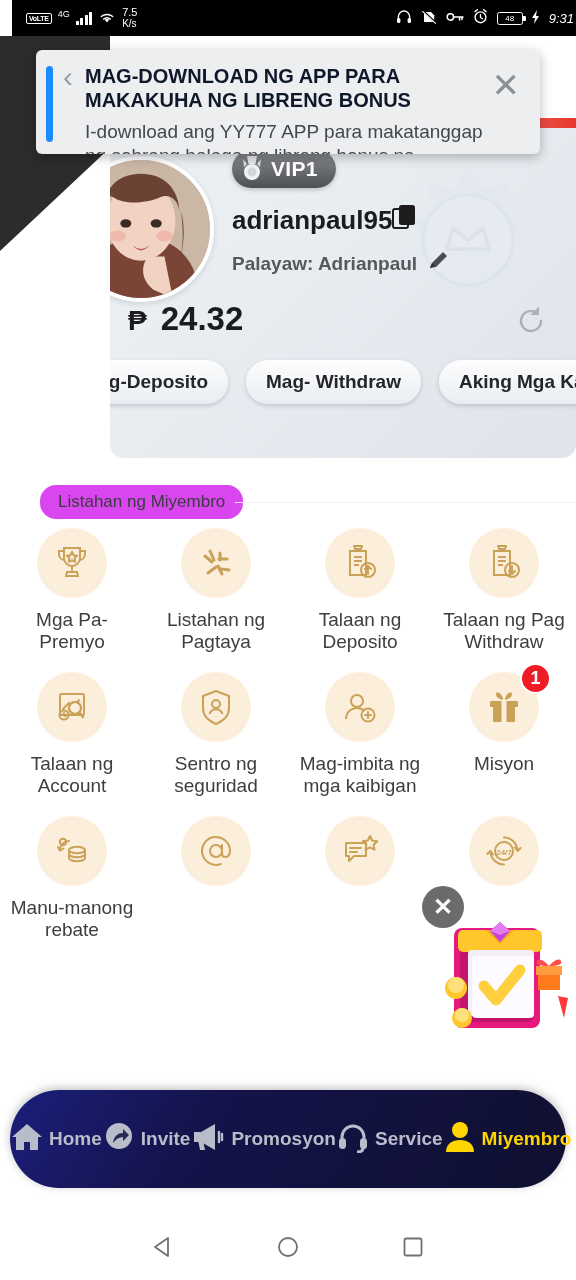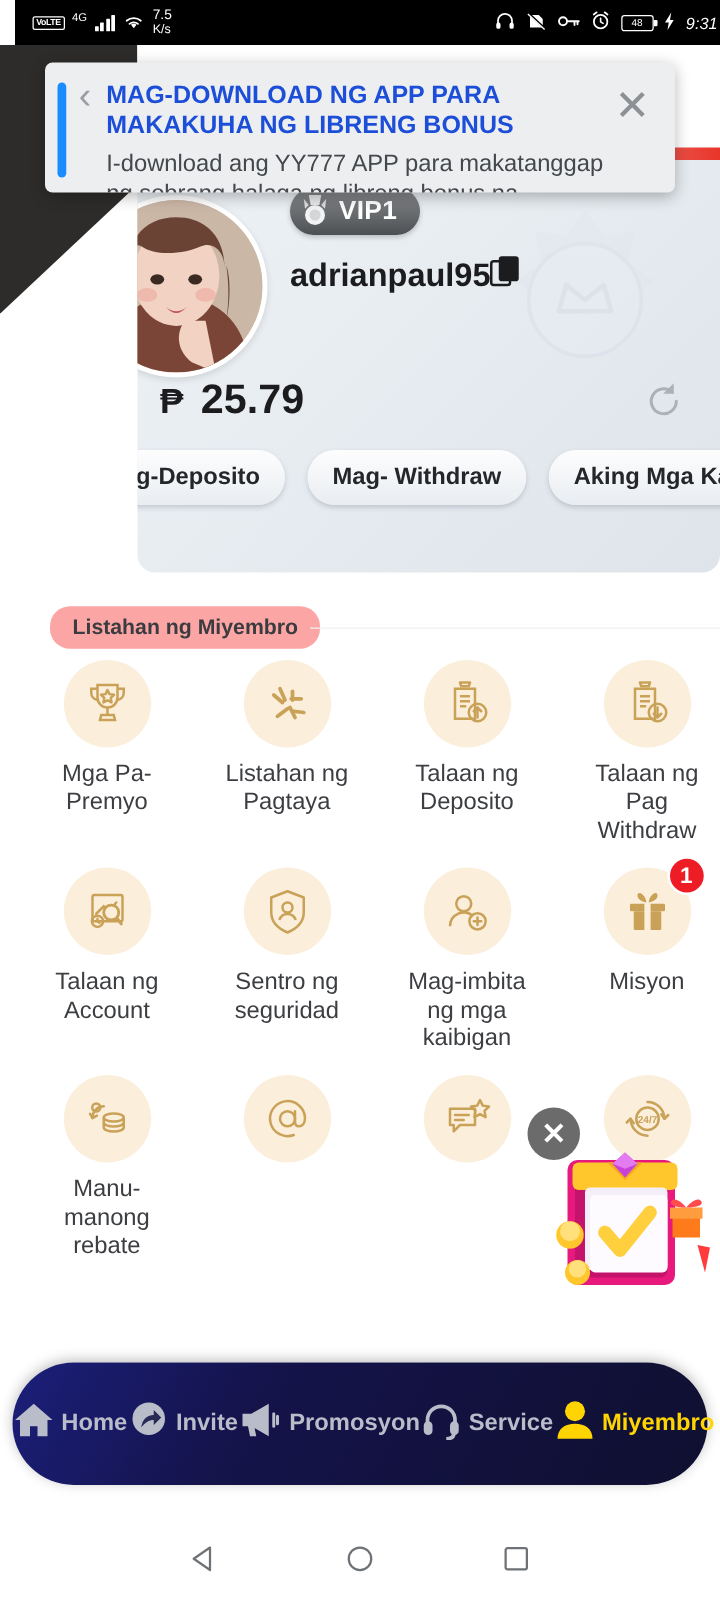--- a/index.html
+++ b/index.html
@@ -101,31 +101,31 @@
     color:#24262a; box-shadow:0 2px 4px rgba(120,130,145,.35);
     white-space:nowrap;
   }
 
   
   .tabrow{
     position:absolute; left:0; top:485px; width:576px;
     display:flex; align-items:center; z-index:7;
   }
   .tab-chip{
-    margin-left:40px; background:#fca5a5; border-radius:16px;
-    padding:7px 18px; font-size:17px; color:#3a3c40;font-weight:bold;
+    margin-left:40px; background:#d946ef; border-radius:16px;
+    padding:7px 18px; font-size:17px; color:#3a3c40;
   }
   .tab-line{flex:1; height:1px; background:#f0f0f1; margin-left:-8px;}
 
   
   .grid{
     position:absolute; left:0; top:528px; width:576px;
     display:grid; grid-template-columns:repeat(4,1fr); row-gap:18px; z-index:7;
   }
-  .cell{display:flex; flex-direction:column; align-items:center; gap:11px; position:relative;padding-left:27px;}
+  .cell{display:flex; flex-direction:column; align-items:center; gap:11px; position:relative;}
   .ic-circle{
     width:70px; height:70px; border-radius:50%; background:#fbeedb;
     display:flex; align-items:center; justify-content:center; position:relative;
   }
   .cell .lbl{
     font-size:19px; color:#3c3e42; text-align:center; line-height:1.18;
     max-width:135px;
   }
   .badge{
     position:absolute; top:-9px; right:-12px; min-width:31px; height:31px;
@@ -173,21 +173,21 @@
   }
   .notif-bar{width:7px; background:#1a8cff; border-radius:4px; margin:2px 10px 12px 10px; flex:0 0 7px;}
   .notif-back{color:#9a9da1; font-size:30px; line-height:1; margin:-2px 6px 0 0;}
   .notif-info{
     position:absolute; left:46px; top:86px; width:44px; height:44px;
     border-radius:50%; background:#1a8cff; color:#fff; font-size:26px;
     font-weight:bold; font-style:italic; display:flex;
     align-items:center; justify-content:center;
   }
   .notif-body{flex:1; padding-left:6px;}
-  .notif-title{font-size:20px; font-weight:bold; color:#1d4ed8; line-height:1.22;}
+  .notif-title{font-size:20px; font-weight:bold; color:#0f172a; line-height:1.22;}
   .notif-sub{font-size:19px; color:#44474b; margin-top:7px; line-height:1.3;}
   .notif-x{color:#8d9094; font-size:34px; font-weight:300; line-height:1; padding:4px 8px 0 8px;}
 </style>
 </head>
 <body>
 
 <div id="phone">
 
   <div class="statusbar">
     <div class="sb-left">
@@ -293,24 +293,33 @@
     <div class="uname">
       <span>adrianpaul95</span>
       <span>
         <svg width="24" height="26" viewBox="0 0 24 26">
             <rect x="1" y="5" width="15" height="19" rx="2" fill="none" stroke="#1c1c1e" stroke-width="2"></rect>
             <rect x="7" y="1" width="16" height="20" rx="2.5" fill="#1c1c1e"></rect>
           </svg>
       </span>
     </div>
 
+    <div class="nick">
+      <span>Palayaw: Adrianpaul</span>
+      <span>
+        <svg width="22" height="22" viewBox="0 0 22 22">
+            <path d="M3 18l2-5L16 2l4 4L9 17z" fill="#4a4d51"></path>
+            <path d="M3 18l2-5 3 3z" fill="#2e3135"></path>
+          </svg>
+      </span>
+    </div>
 
     <div class="balance">
       <span class="peso">₱</span>
-      <span>25.79</span>
+      <span>24.32</span>
     </div>
 
     <span class="refresh">
       <svg width="34" height="34" viewBox="0 0 34 34">
           <path d="M27 17a10 10 0 1 1-3.2-7.3" fill="none" stroke="#6c7075" stroke-width="2.4" stroke-linecap="round"></path>
           <path d="M25 2.5V11h-8.5z" fill="#6c7075"></path>
         </svg>
     </span>
 
     <div class="actions">

